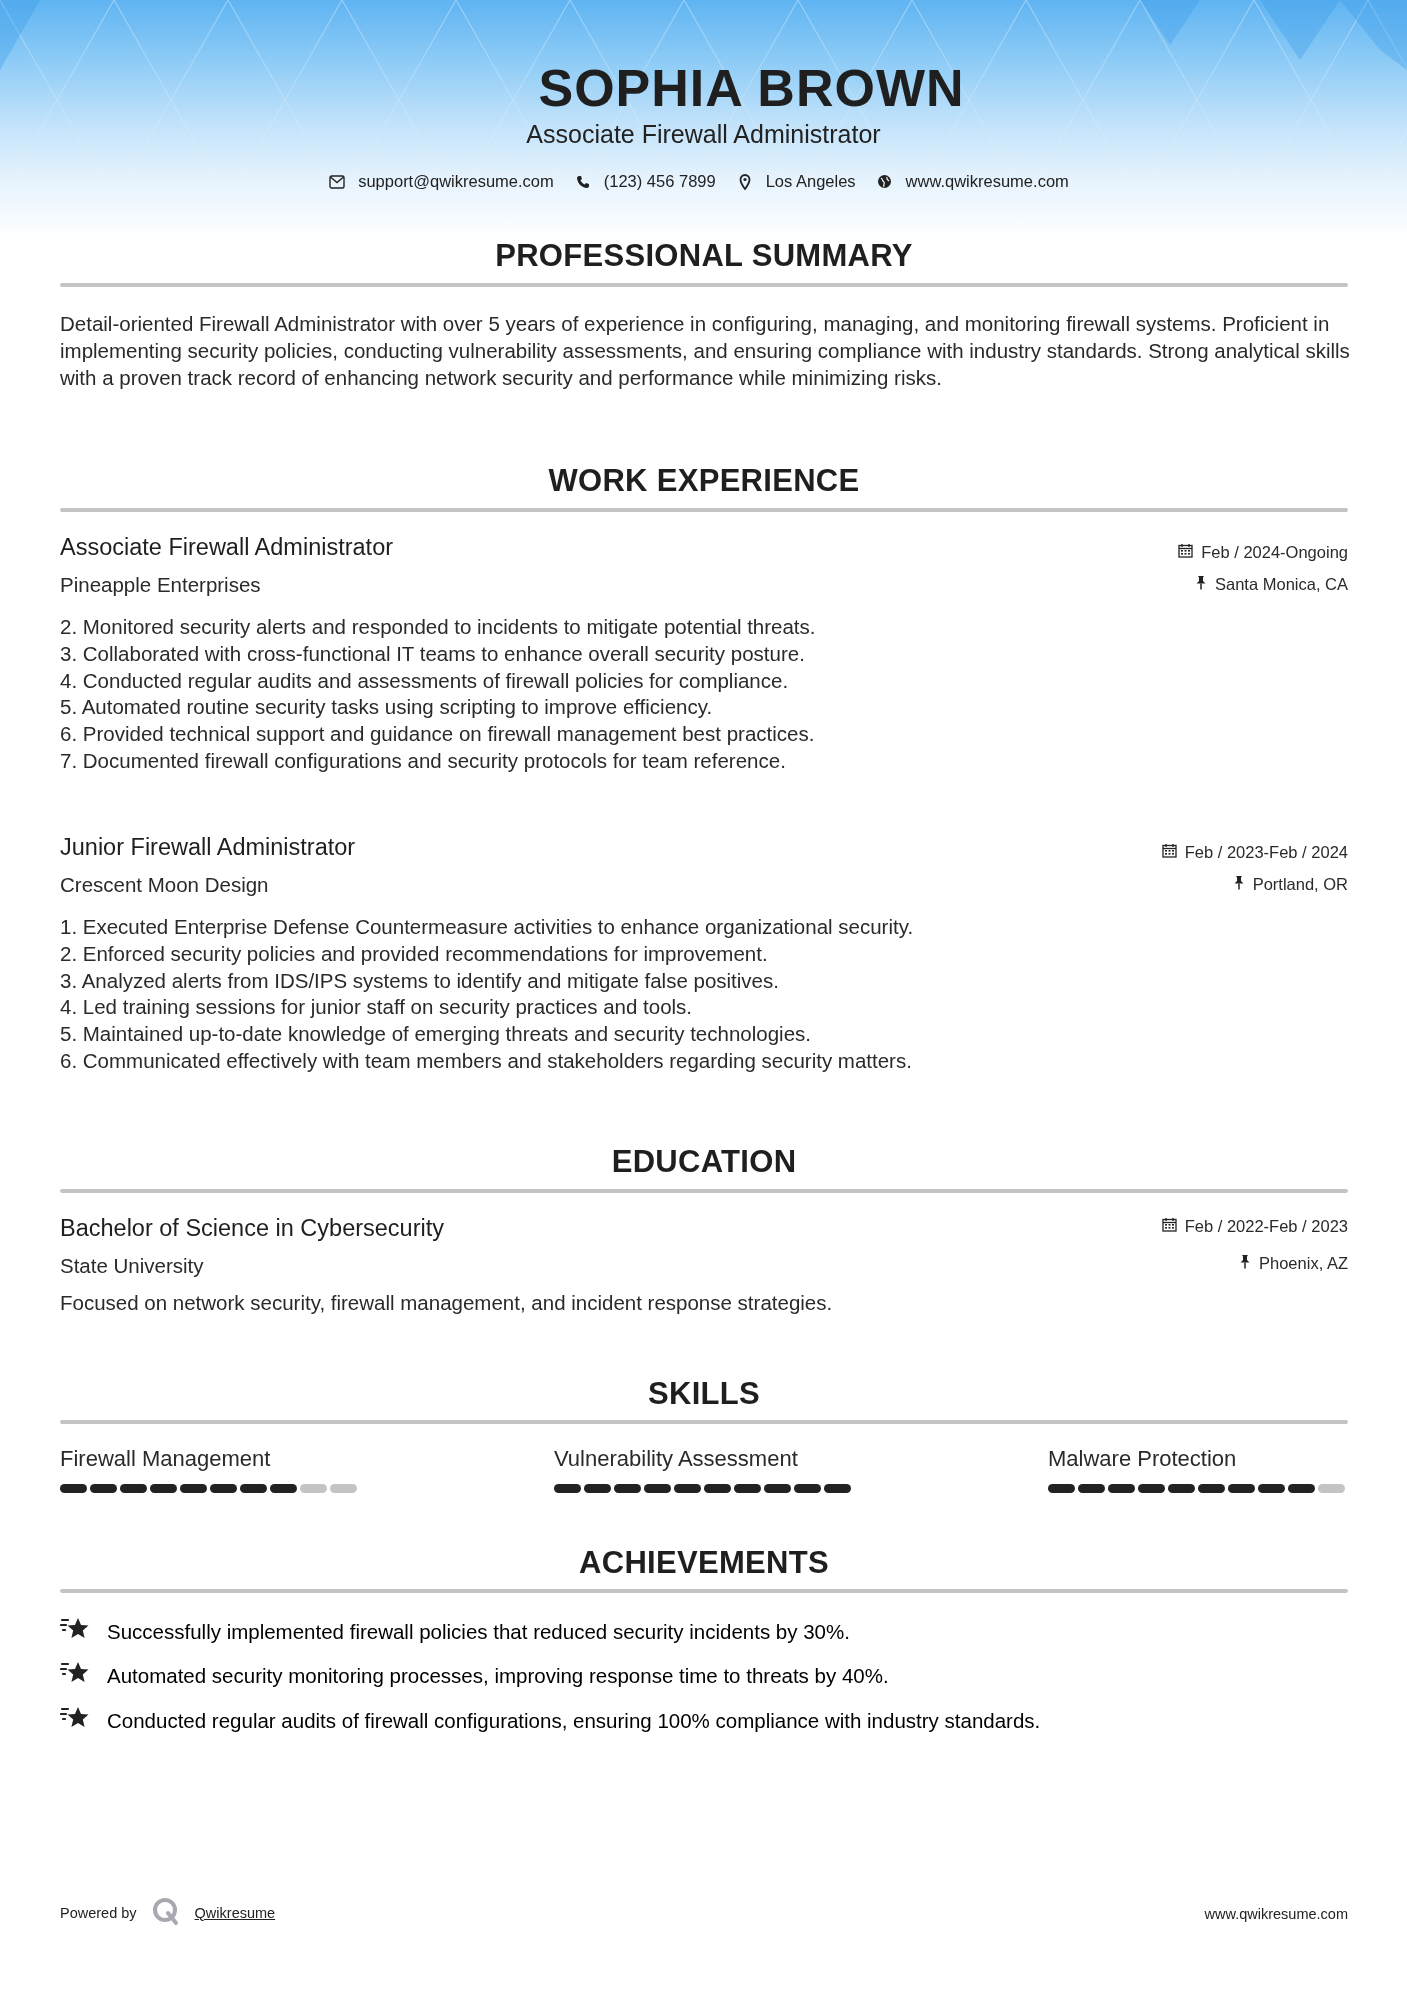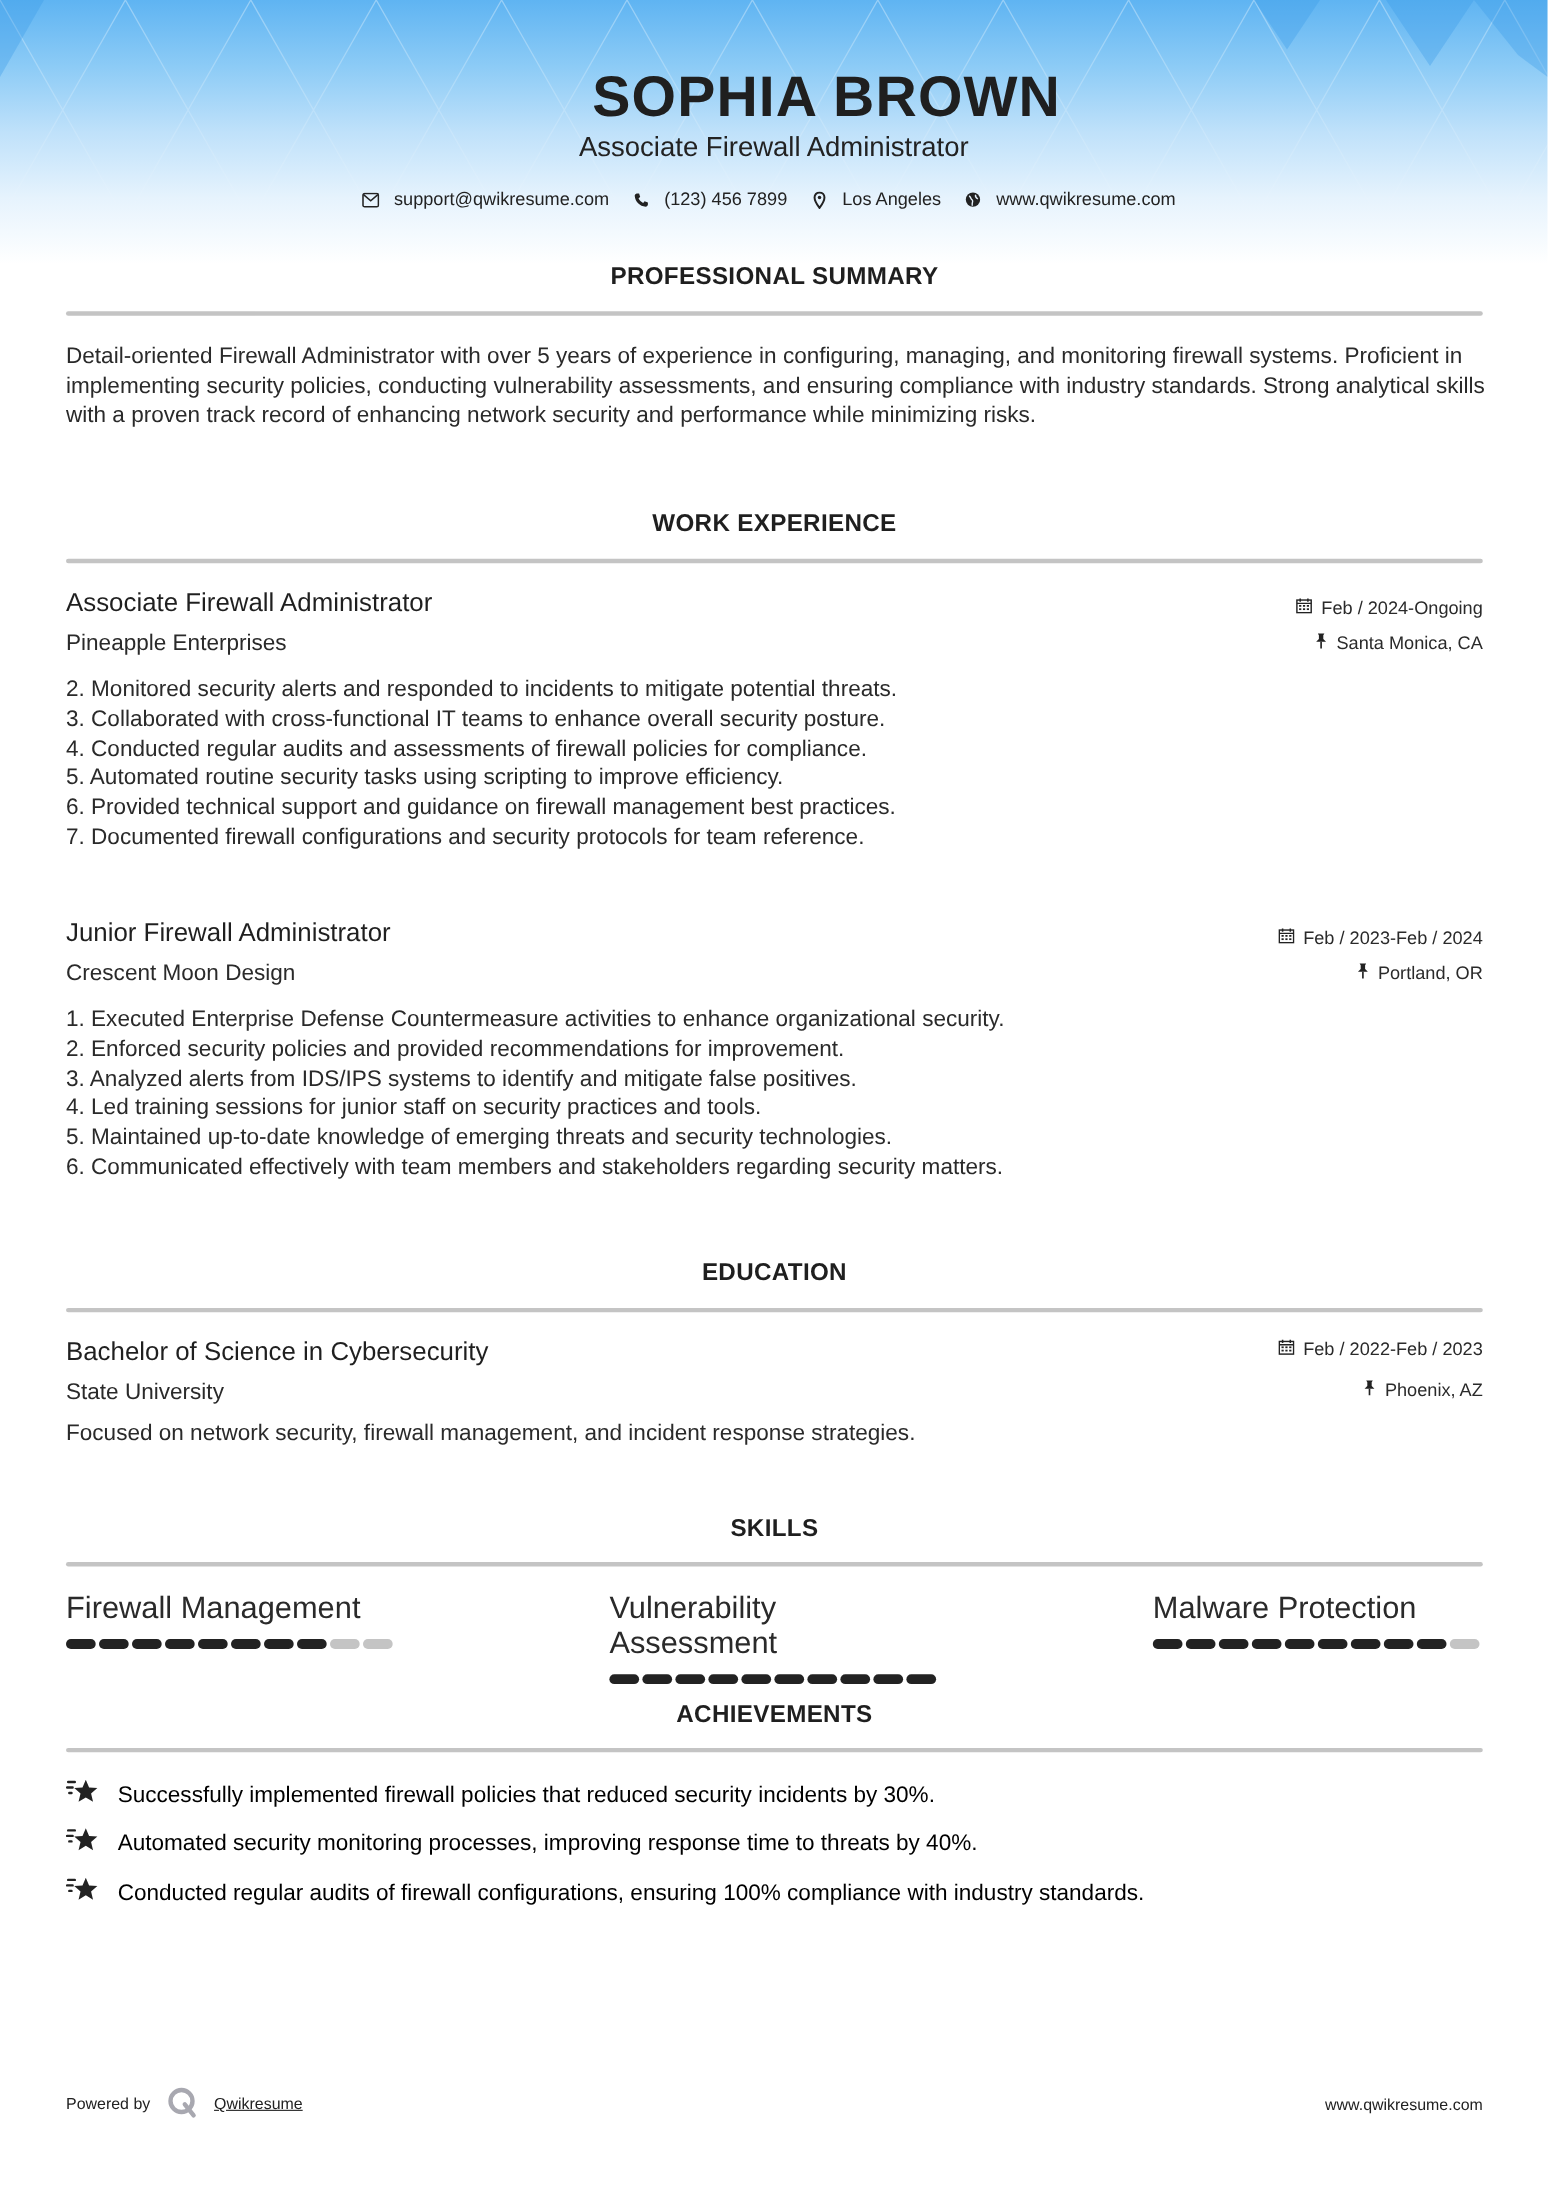--- a/index.html
+++ b/index.html
@@ -22,34 +22,34 @@
   }
   .contact {
     position: absolute; left: 0; width: 100%; top: 172px; display: flex; justify-content: center; align-items: center; gap: 10px;
     font-size: 16.5px; color: #222;
   }
   .contact .ic { width: 18px; height: 18px; display: inline-flex; align-items: center; justify-content: center; }
   .contact .item { display: inline-flex; align-items: center; gap: 12px; margin-right: 10px; }
 
   .section-title {
     position: absolute; left: 60px; width: 1288px; text-align: center;
-    font-size: 22px; font-weight: 700; color: #1f1f1f; letter-spacing: 0.3px;
+    font-size: 31px; font-weight: 700; color: #1f1f1f; letter-spacing: 0.3px;
   }
   .rule { position: absolute; left: 60px; width: 1288px; height: 4px; background: #c4c4c4; border-radius: 2px; }
 
   .para { position: absolute; left: 60px; width: 1290px; font-size: 20.5px; line-height: 27px; color: #2a2a2a; }
 
   .job-title { position: absolute; left: 60px; font-size: 23.5px; color: #1f1f1f; }
   .company { position: absolute; left: 60px; font-size: 20.5px; color: #2a2a2a; text-align: center; }
   .meta { position: absolute; right: 59px; font-size: 16.5px; color: #2a2a2a; display: flex; align-items: center; gap: 8px; }
   .bullets { position: absolute; left: 60px; width: 1200px; font-size: 20.5px; line-height: 26.8px; color: #2a2a2a; list-style: none; }
 
   .skills { position: absolute; left: 60px; top: 1446px; width: 1288px; display: flex; justify-content: space-between; }
   .skill { width: 300px; }
-  .skill-name { font-size: 28px; color: #2a2a2a; }
+  .skill-name { font-size: 22px; color: #2a2a2a; }
   .dots { display: flex; gap: 3px; margin-top: 12px; }
   .dot { width: 27px; height: 9px; border-radius: 5px; background: #222; }
   .dot.off { background: #c4c4c4; }
 
   .ach { position: absolute; left: 60px; display: flex; align-items: center; gap: 15px; font-size: 20.5px; color: #000000; }
 
   .footer-left { position: absolute; left: 60px; top: 1896px; display: flex; align-items: center; gap: 14px; font-size: 14.5px; color: #222; }
   .footer-left .brand { text-decoration: underline; }
   .footer-right { position: absolute; right: 59px; top: 1906px; font-size: 14.5px; color: #222; }
 </style>

